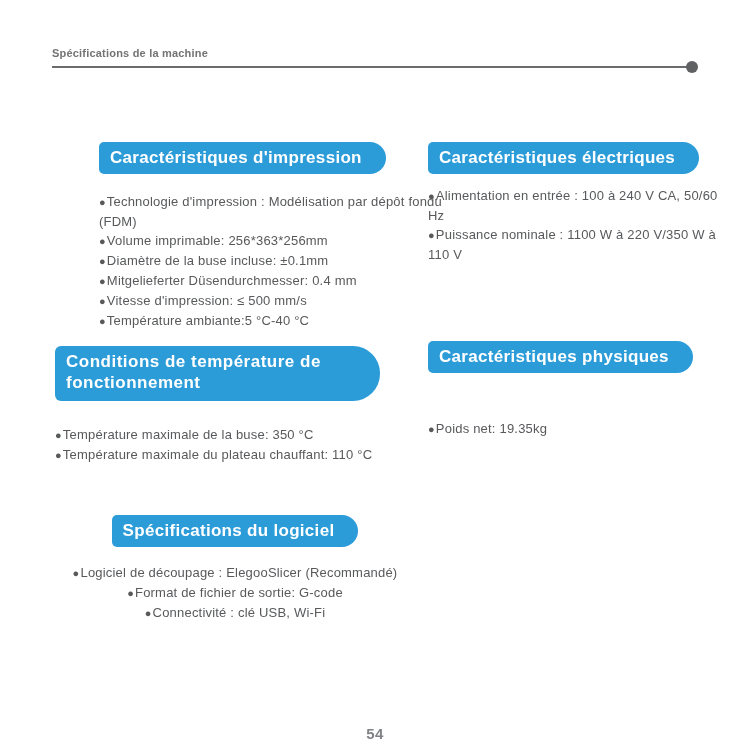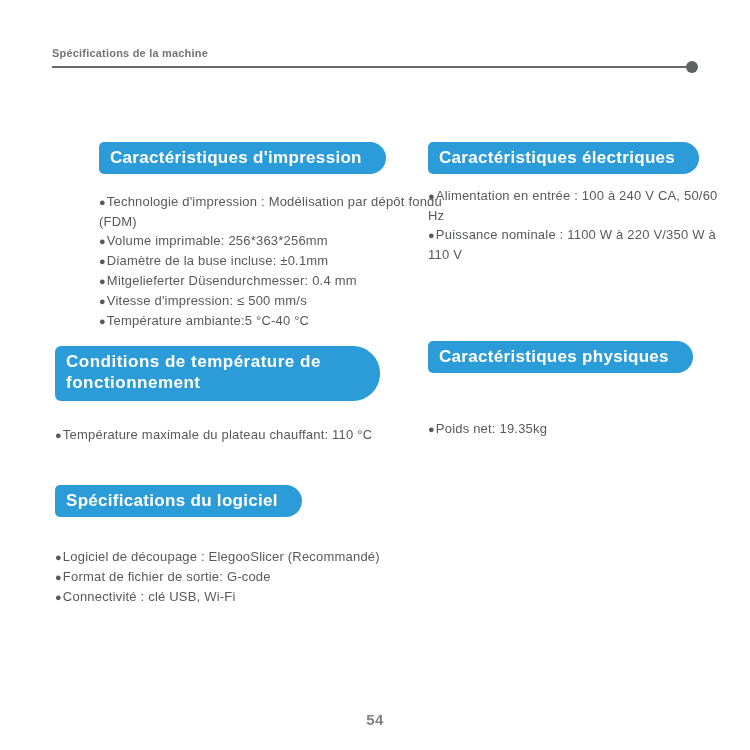--- a/index.html
+++ b/index.html
@@ -25,21 +25,21 @@
     position:absolute; right:-1px; top:-7px;
     width:12px; height:12px; border-radius:50%;
     background:#606163;
   }
   
   .sec { position:absolute; }
   .sec-printing   { left:55px;  top:142px; width:350px;margin-left:44px; }
   .sec-electrical { left:428px; top:142px; width:290px; }
   .sec-operating  { left:55px;  top:346px; width:352px; }
   .sec-physical   { left:428px; top:341px; width:290px; }
-  .sec-software   { left:55px;  top:485px; width:360px; }
+  .sec-software   { left:55px;  top:515px; width:360px;text-align:center; }
 
   .badge {
     display:inline-block;
     background:#2c9cd9; color:#ffffff;
     font-size:17px; font-weight:700; line-height:1.25;
     letter-spacing:0.3px;
     padding:5px 24px 6px 11px;
     border-radius:5px 16px 16px 5px;
   }
   .sec-operating .badge {
@@ -51,30 +51,30 @@
   .items {
     list-style:none;
     color:#58595b;
     font-size:13px; line-height:19px;
     letter-spacing:0.2px;
   }
   .sec-printing   .items { margin-top:18px; }
   .sec-electrical .items { margin-top:12px; }
   .sec-operating  .items { margin-top:24px; }
   .sec-physical   .items { margin-top:46px; }
-  .sec-software   .items { margin-top:30px; }
+  .sec-software   .items { margin-top:16px; }
   .items li { display:block; }
   .bullet {
     font-size:11px;
     margin-right:1px;
     color:#58595b;
   }
   
   .footer {
-    position:absolute; left:0; bottom:21px; width:100%;
+    position:absolute; left:0; bottom:7px; width:100%;
     text-align:center;
   }
   .page-number {
     font-size:15px; font-weight:700; color:#808285; letter-spacing:0.5px;
   }
 </style>
 </head>
 <body>
 
 <div class="page">
@@ -102,20 +102,21 @@
     <div class="badge">Caractéristiques électriques</div>
     <ul class="items">
       <li><span class="bullet">●</span><span>Alimentation en entrée : 100 à 240 V CA, 50/60 Hz</span></li>
       <li><span class="bullet">●</span><span>Puissance nominale : 1100 W à 220 V/350 W à 110 V</span></li>
     </ul>
   </section>
 
   <section class="sec sec-operating">
     <div class="badge">Conditions de température de fonctionnement</div>
     <ul class="items">
+      <li><span class="bullet">●</span><span>Température maximale de la buse: 350 °C</span></li>
       <li><span class="bullet">●</span><span>Température maximale du plateau chauffant: 110 °C</span></li>
     </ul>
   </section>
 
   <section class="sec sec-physical">
     <div class="badge">Caractéristiques physiques</div>
     <ul class="items">
       <li><span class="bullet">●</span><span>Poids net: 19.35kg</span></li>
     </ul>
   </section>

